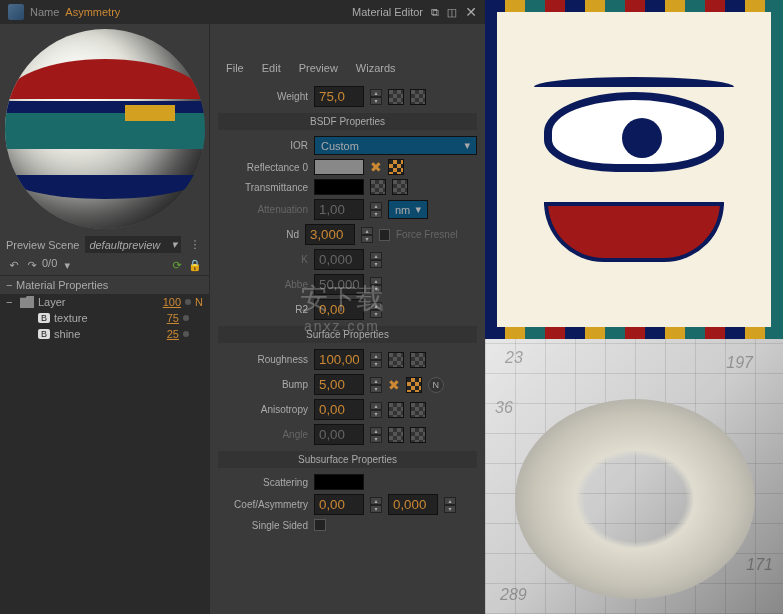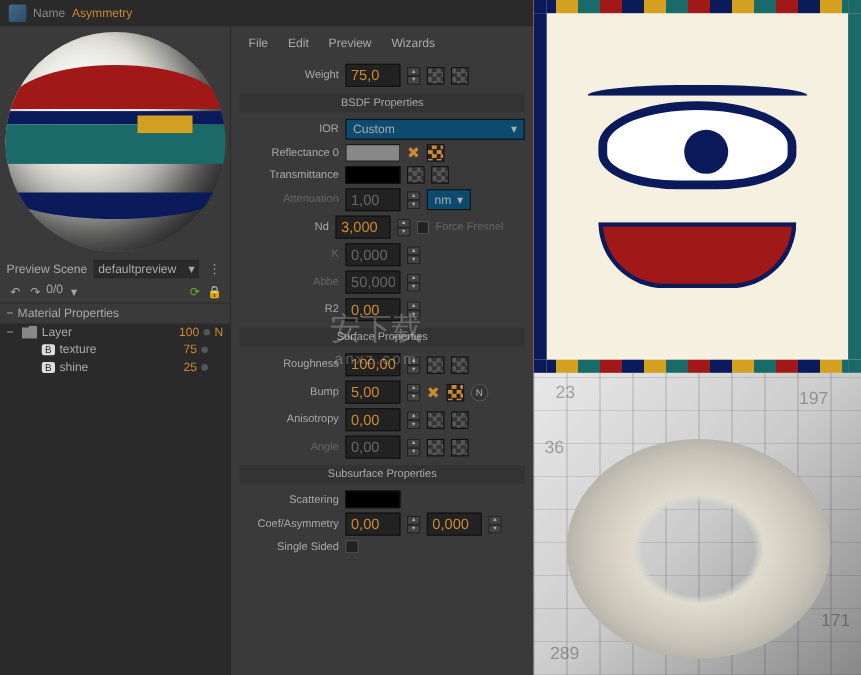--- a/index.html
+++ b/index.html
@@ -17,74 +17,80 @@
 .main-area { display: flex; flex: 1; overflow: hidden; }
 .left-col { width: 210px; display: flex; flex-direction: column; border-right: 1px solid #2a2a2a; }
 .preview-box { width: 200px; height: 200px; margin: 5px; background: radial-gradient(ellipse at 35% 30%, #fff 0%, #e8e8e0 30%, #888 70%, #222 100%); border-radius: 50%; position: relative; overflow: hidden; box-shadow: inset -20px -20px 40px rgba(0,0,0,0.6); }
 .sphere-band { position: absolute; left: 0; right: 0; }
 .band-red { top: 15%; height: 20%; background: #a01818; border-radius: 50% 50% 0 0 / 100% 100% 0 0; }
 .band-teal { top: 42%; height: 18%; background: #1a6a6a; }
 .band-yellow { top: 38%; height: 8%; background: #d4a020; left: 60%; width: 25%; }
 .band-blue { top: 36%; height: 6%; background: #0a1a5a; }
 .band-bottom { bottom: 15%; height: 12%; background: #0a1a5a; border-radius: 0 0 50% 50% / 0 0 100% 100%; }
 .scene-row { display: flex; align-items: center; padding: 2px 6px; gap: 6px; }
-.scene-dropdown { flex: 1; background: #2a2a2a; padding: 2px 4px; display: flex; justify-content: space-between; align-items: center; }
+.scene-dropdown { flex: 1; background: #2a2a2a; padding: 2px 4px; display: flex; justify-content: space-between; align-items: center; font-style: italic; }
 .toolbar-row { display: flex; align-items: center; padding: 2px 6px; gap: 4px; justify-content: space-between; border-bottom: 1px solid #2a2a2a; }
 .tool-icons { display: flex; gap: 2px; }
 .tool-icon { width: 16px; height: 16px; display: flex; align-items: center; justify-content: center; cursor: pointer; }
 .refresh-icon { color: #66aa33; }
 .tree { flex: 1; background: #2a2a2a; font-size: 11px; }
 .tree-header { background: #3a3a3a; padding: 3px 6px; display: flex; align-items: center; }
 .tree-row { padding: 2px 6px; display: flex; align-items: center; gap: 4px; }
 .tree-indent { width: 12px; }
 .tree-toggle { width: 10px; cursor: pointer; }
 .tree-folder { width: 14px; height: 12px; background: #888; clip-path: polygon(0 15%, 40% 15%, 50% 0, 100% 0, 100% 100%, 0 100%); }
 .tree-badge { background: #ddd; color: #222; padding: 0 3px; border-radius: 2px; font-size: 9px; }
 .tree-label { flex: 1; }
-.tree-val { color: #cc8833; width: 30px; text-align: right; }
+.tree-val { color: #cc8833; width: 30px; text-align: right; text-decoration: underline; }
 .tree-dot { width: 6px; height: 6px; border-radius: 50%; }
-.right-col { flex: 1; padding: 6px 8px; overflow-y: auto; }
+.right-col { flex: 1; padding: 6px 8px; overflow-y: auto; margin-top: 28px; }
 .prop-row { display: flex; align-items: center; margin: 4px 0; gap: 6px; }
 .prop-label { width: 90px; text-align: right; font-size: 10px; }
 .prop-label.dim { color: #666; }
 .num-input { background: #222; border: 1px solid #111; padding: 2px 4px; width: 50px; color: #cc8833; }
 .num-input.dim { color: #666; }
 .spinner { display: flex; flex-direction: column; }
 .spinner-btn { width: 12px; height: 8px; background: #444; border: 1px solid #222; font-size: 6px; line-height: 6px; text-align: center; cursor: pointer; }
 .swatch { width: 50px; height: 16px; border: 1px solid #111; }
 .checker { width: 16px; height: 16px; background: repeating-conic-gradient(#333 0 25%, #555 0 50%) 0 0/8px 8px; border: 1px solid #111; cursor: pointer; }
 .checker.orange { background: repeating-conic-gradient(#cc8833 0 25%, #222 0 50%) 0 0/8px 8px; }
 .clear-btn { color: #cc8833; font-size: 14px; cursor: pointer; }
 .section-header { text-align: center; background: #333; padding: 3px; margin: 6px 0; font-size: 10px; }
 .dropdown { background: #0c4a6e; border: 1px solid #111; padding: 2px 6px; display: flex; justify-content: space-between; align-items: center; min-width: 80px; }
 .checkbox { width: 12px; height: 12px; background: #222; border: 1px solid #555; cursor: pointer; }
 .watermark { position: absolute; top: 280px; left: 300px; color: rgba(255,255,255,0.25); font-size: 28px; pointer-events: none; z-index: 100; }
 .watermark-sub { font-size: 14px; display: block; text-align: center; letter-spacing: 2px; }
 .previews { width: 298px; display: flex; flex-direction: column; }
-.preview-img { flex: 1; background: #fff; position: relative; overflow: hidden; }
+.preview-img { flex: 1; background: #fff; position: relative; overflow: hidden; font-style: italic; }
 .eye-img { border: 12px solid; border-image: repeating-linear-gradient(90deg, #0a1a5a 0 20px, #d4a020 20px 40px, #1a6a6a 40px 60px, #a01818 60px 80px) 12; padding: 20px; display: flex; flex-direction: column; align-items: center; justify-content: center; background: #f5f0e0; }
 .eye-shape { width: 180px; height: 80px; border: 8px solid #0a1a5a; border-radius: 50% 50% 40% 40%; background: #fff; position: relative; }
 .eye-pupil { position: absolute; width: 40px; height: 40px; background: #0a1a5a; border-radius: 50%; top: 18px; left: 70px; }
 .eye-brow { width: 200px; height: 20px; border-top: 10px solid #0a1a5a; border-radius: 50% 50% 0 0; margin-bottom: -5px; }
 .red-crescent { width: 180px; height: 60px; background: #a01818; border-radius: 0 0 100px 100px; border: 4px solid #0a1a5a; margin-top: 30px; }
 .torus-img { background: linear-gradient(135deg, #e8e8e8 0%, #ccc 50%, #888 100%); position: relative; }
 .grid-bg { position: absolute; inset: 0; background-image: repeating-linear-gradient(0deg, rgba(0,0,0,0.1) 0 1px, transparent 1px 30px), repeating-linear-gradient(90deg, rgba(0,0,0,0.1) 0 1px, transparent 1px 30px); }
 .grid-num { position: absolute; color: rgba(0,0,0,0.3); font-size: 16px; }
 .torus { position: absolute; width: 240px; height: 200px; left: 30px; top: 60px; background: radial-gradient(ellipse at 50% 50%, transparent 30%, #e0ddd0 35%, #c8c4b8 60%, #888 100%); border-radius: 50%; }
 </style>
 </head>
 <body>
 
 <div class="editor">
   <div class="titlebar">
     <div class="titlebar-left">
       <div class="titlebar-icon"></div>
       <span class="name-label">Name</span>
       <span class="name-value">Asymmetry</span>
     </div>
+    <div class="titlebar-right">
+      <span>Material Editor</span>
+      <span>⧉</span>
+      <span>◫</span>
+      <span class="close-btn">✕</span>
+    </div>
   </div>
 
   <div class="main-area">
     <div class="left-col">
       <div class="preview-box">
         <div class="sphere-band band-red"></div>
         <div class="sphere-band band-blue"></div>
         <div class="sphere-band band-teal"></div>
         <div class="sphere-band band-yellow"></div>
         <div class="sphere-band band-bottom"></div>

